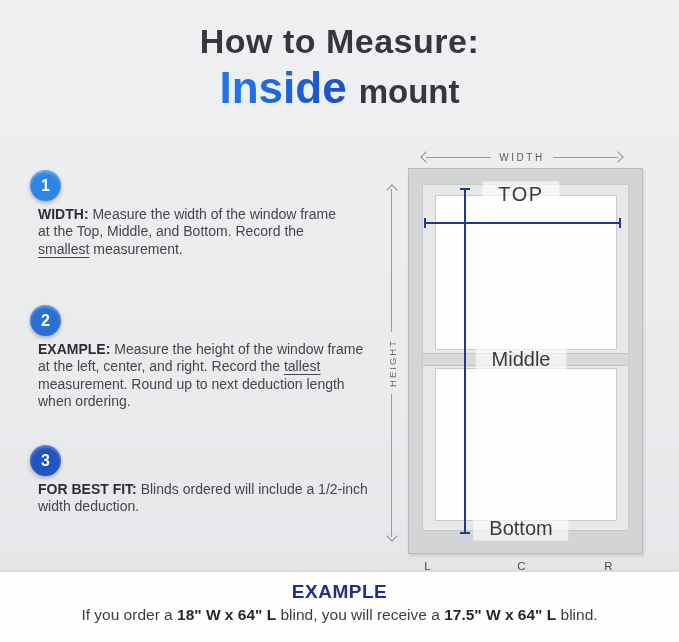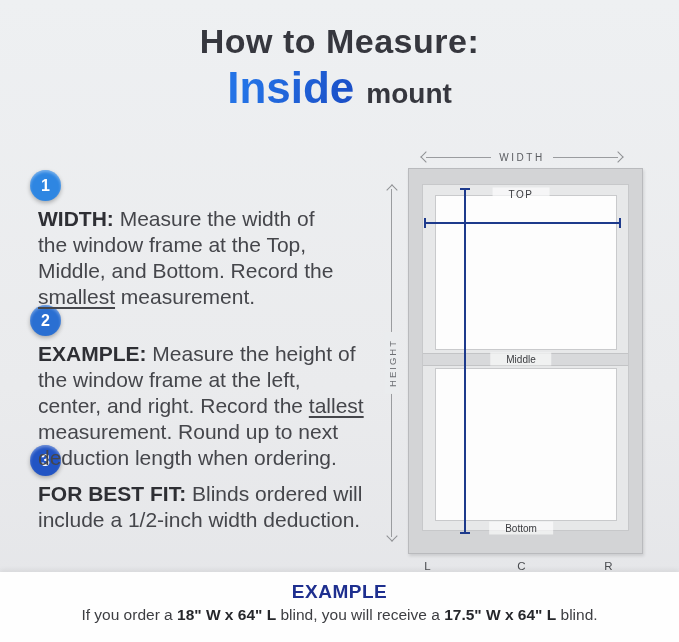--- a/index.html
+++ b/index.html
@@ -8,31 +8,31 @@
 
   .page { position:absolute; inset:0; background:linear-gradient(180deg,#eef0f2 0%,#eaebed 60%,#e4e5e8 100%); }
 
   
   .header { position:absolute; top:22px; left:0; width:100%; text-align:center; }
   .title-line1 { font-size:34px; font-weight:600; color:var(--heading-text,#36373e); letter-spacing:0.5px; }
   .title-line2 { margin-top:2px; display:flex; justify-content:center; align-items:baseline; gap:12px; }
   .title-accent { font-size:44px; font-weight:700; color:#2166dd;
                   background:linear-gradient(115deg,var(--accent-blue,#2473e6) 20%,var(--accent-blue-dark,#1b50c8) 90%);
                   -webkit-background-clip:text; background-clip:text; -webkit-text-fill-color:transparent; }
-  .title-rest { font-size:28px; font-weight:600; color:var(--heading-text,#36373e); }
+  .title-rest { font-size:33px; font-weight:600; color:var(--heading-text,#36373e); }
 
   
   .badge { position:absolute; width:31px; height:31px; border-radius:50%; color:#fff; font-size:16px; font-weight:700;
            display:flex; align-items:center; justify-content:center;
            box-shadow:0 2px 4px rgba(0,0,0,.28), inset 0 2px 3px rgba(255,255,255,.35); }
   .badge-1 { background:var(--badge1,#2e86e2); left:30px; top:170px; }
   .badge-2 { background:var(--badge2,#2a6fd2); left:30px; top:305px; }
   .badge-3 { background:var(--badge3,#2254c4); left:30px; top:445px; }
 
-  .step-text { position:absolute; left:38px; font-size:21px; line-height:1.24; color:#45464b; }
+  .step-text { position:absolute; left:38px; font-size:14px; line-height:1.24; color:#45464b; }
   .step-text b { color:#2e2f34; }
   .step-text u { text-underline-offset:3px; }
   .step-1-text { top:206px; width:305px; }
   .step-2-text { top:341px; width:330px; }
   .step-3-text { top:481px; width:350px; }
 
   
   .diagram { position:absolute; left:380px; top:144px; width:299px; height:450px; }
 
   .width-arrow { position:absolute; left:42px; top:6px; width:200px; height:14px; display:flex; align-items:center; }
@@ -64,21 +64,21 @@
   .measure-h { left:44px; top:78px; width:197px; height:2px; }
   .measure-h::before, .measure-h::after { content:""; position:absolute; top:-4px; width:2px; height:10px;
       background:var(--measure-line,#1d3a8c); }
   .measure-h::before { left:0; } .measure-h::after { right:0; }
   .measure-v { left:84px; top:44px; width:2px; height:346px; }
   .measure-v::before, .measure-v::after { content:""; position:absolute; left:-4px; width:10px; height:2px;
       background:var(--measure-line,#1d3a8c); }
   .measure-v::before { top:0; } .measure-v::after { bottom:0; }
 
   .pos-label { position:absolute; left:141px; transform:translate(-50%,-50%); z-index:6;
-      background:rgba(255,255,255,.62); padding:1px 16px; font-size:10px; color:#3a3b3f; white-space:nowrap; }
+      background:rgba(255,255,255,.62); padding:1px 16px; font-size:20px; color:#3a3b3f; white-space:nowrap; }
   .pos-top { top:50px; letter-spacing:1.5px; }
   .pos-middle { top:215px; }
   .pos-bottom { top:384px; }
 
   .lcr { position:absolute; top:416px; left:28px; width:235px; height:16px; z-index:4; }
   .lcr span { position:absolute; transform:translateX(-50%); font-size:11.5px; color:#4a4c50; letter-spacing:1px; }
   .lcr .l { left:20px; } .lcr .c { left:114px; } .lcr .r { left:201px; }
 
   
   .footer { position:absolute; left:0; bottom:0; width:100%; height:70px; background:#fefefe;

